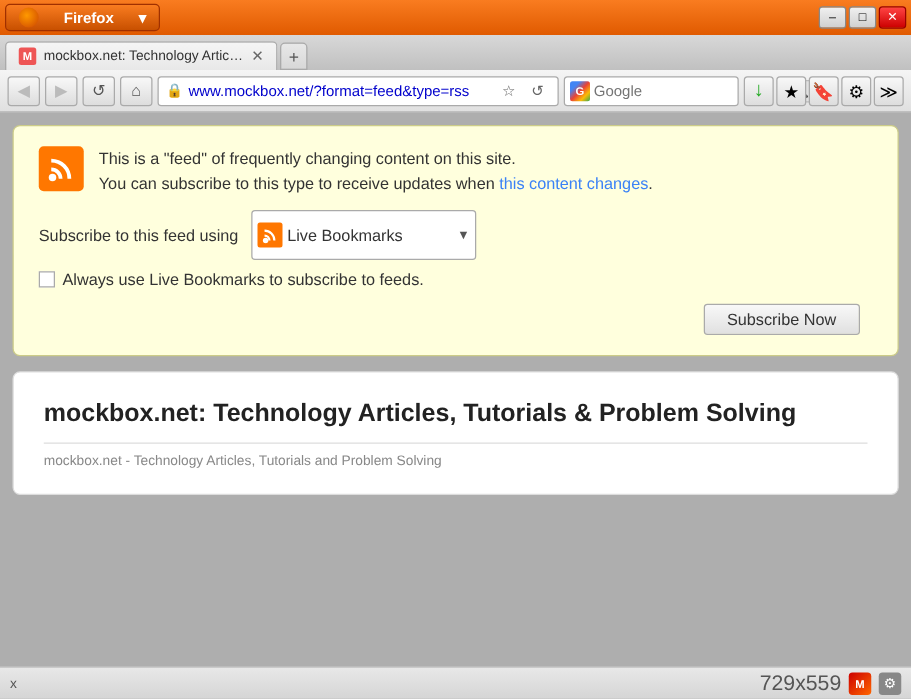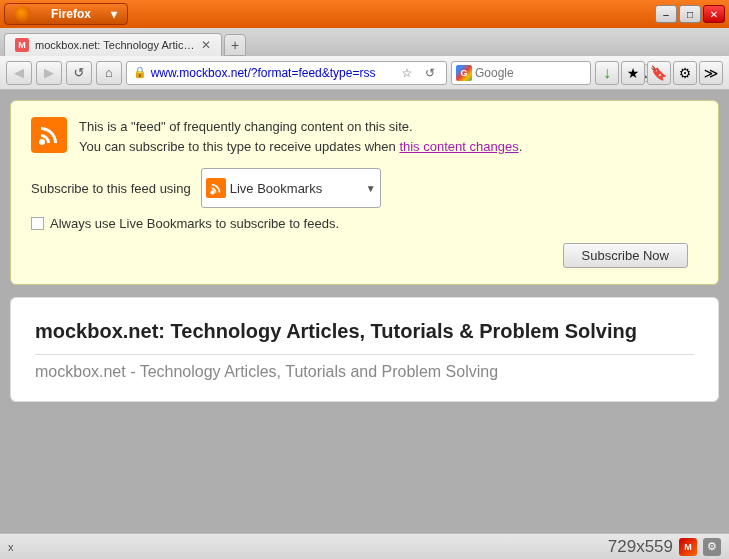--- a/index.html
+++ b/index.html
@@ -265,21 +265,21 @@
       flex-shrink: 0;
       display: flex;
       align-items: center;
       justify-content: center;
     }
     .rss-icon svg {
       width: 24px;
       height: 24px;
     }
     .feed-text { font-size: 13px; color: #333; line-height: 1.5; }
-    .feed-text .highlight { color: #a21caf; text-decoration: underline; cursor: pointer; }
+    .feed-text .highlight { color: #3b82f6; cursor: pointer; }
 
     .feed-subscribe-row {
       display: flex;
       align-items: center;
       gap: 10px;
       margin: 10px 0 8px 0;
     }
     .feed-subscribe-label { font-size: 13px; color: #333; }
     .feed-select-wrap {
       position: relative;
@@ -366,21 +366,21 @@
       color: #222;
       margin-bottom: 10px;
       line-height: 1.3;
     }
     .site-divider {
       border: none;
       border-top: 1px solid #ddd;
       margin: 8px 0;
     }
     .site-desc {
-      font-size: 16px;
+      font-size: 11px;
       color: #888;
       margin-top: 8px;
     }
 
     
     .status-bar {
       background: linear-gradient(to bottom, #e8e8e8, #d5d5d5);
       height: 26px;
       display: flex;
       align-items: center;

